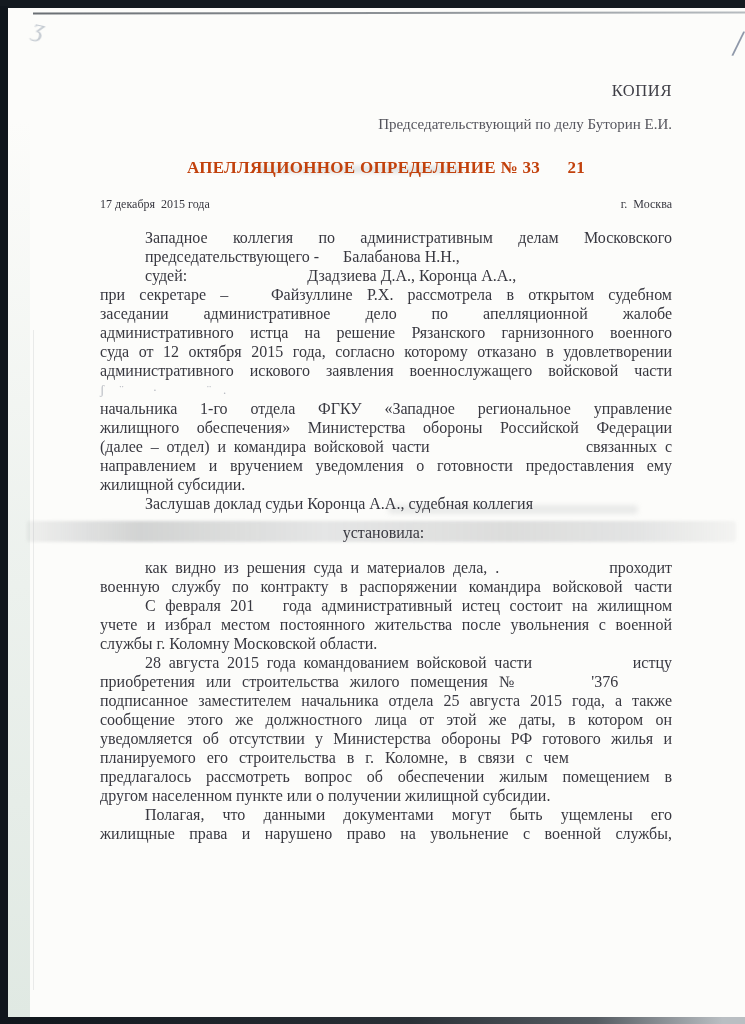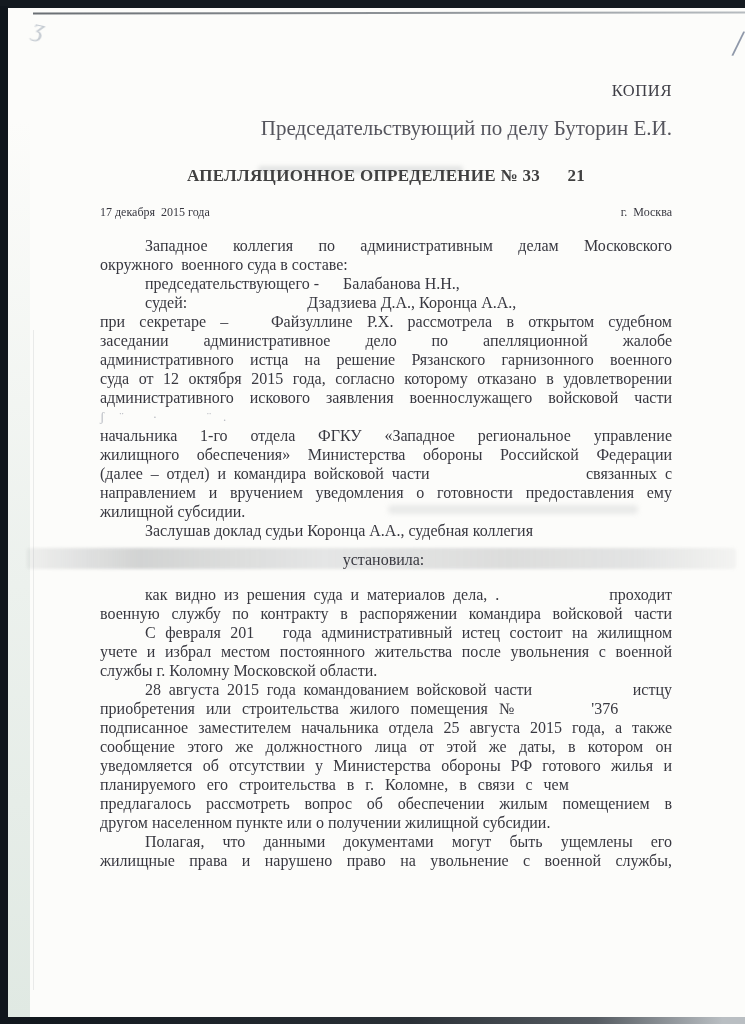--- a/index.html
+++ b/index.html
@@ -26,22 +26,22 @@
   .hw-slash    { position:absolute; right:1px; top:24px; font-size:38px; line-height:1;
                  color:#8f98a9; transform:rotate(7deg); font-weight:300; }
   .ghost-title { position:absolute; left:258px; top:166px; width:205px; height:7px;
                  background:rgba(142,146,152,.22); filter:blur(2.2px); border-radius:3px; }
   .ghost-band  { position:absolute; left:388px; top:505px; width:250px; height:9px;
                  background:rgba(138,143,149,.16); filter:blur(2.5px); border-radius:4px; }
 
   
   .content { position:absolute; left:100px; top:45px; width:572px;margin-top:36px; }
   .stamp     { text-align:right; font-size:16.5px; letter-spacing:.6px; color:#3e3e46; margin-bottom:15px; }
-  .presiding { text-align:right; font-size:21px; color:#55555d; margin-bottom:25px; }
-  .title     { text-align:center; font-weight:bold; font-size:17px; color:#404040;
+  .presiding { text-align:right; font-size:15px; color:#55555d; margin-bottom:25px; }
+  .title     { text-align:center; font-weight:bold; font-size:17px; color:#c2410c;
                white-space:pre-wrap; letter-spacing:.3px; margin-bottom:19px; }
   .dateline  { display:flex; justify-content:space-between; font-size:12px;
                white-space:pre-wrap; margin-bottom:16px; }
 
   .body { font-size:16px; line-height:19px; }
   .line { min-height:19px; }
   .jl  { text-align:justify; text-align-last:justify; }
   .ll  { text-align:left; }
   .rl  { text-align:right; }
   .ind { padding-left:45px; }
@@ -78,21 +78,20 @@
   <div class="content">
     <div class="stamp">КОПИЯ</div>
     <div class="presiding">Председательствующий по делу Буторин Е.И.</div>
     <div class="title">АПЕЛЛЯЦИОННОЕ ОПРЕДЕЛЕНИЕ № 33      21</div>
     <div class="dateline">
       <span>17 декабря  2015 года</span>
       <span>г.  Москва</span>
     </div>
     <div class="body">
         <div class="line jl ind">Западное коллегия по административным делам Московского</div>
-        <div class="line ll pre">окружного  военного суда в составе:</div>
         <div class="line ll pre ind">председательствующего -      Балабанова Н.Н.,</div>
         <div class="line ll pre ind">судей:                              Дзадзиева Д.А., Коронца А.А.,</div>
         <div class="line jl pre">при секретаре –   Файзуллине Р.Х. рассмотрела в открытом судебном</div>
         <div class="line jl">заседании административное дело по апелляционной жалобе</div>
         <div class="line jl">административного истца на решение Рязанского гарнизонного военного</div>
         <div class="line jl">суда от 12 октября 2015 года, согласно которому отказано в удовлетворении</div>
         <div class="line jl">административного искового заявления военнослужащего войсковой части</div>
         <div class="line redacted">
           <span class="smudge">ʃ ̈ ·   ̈.</span>
         </div>

